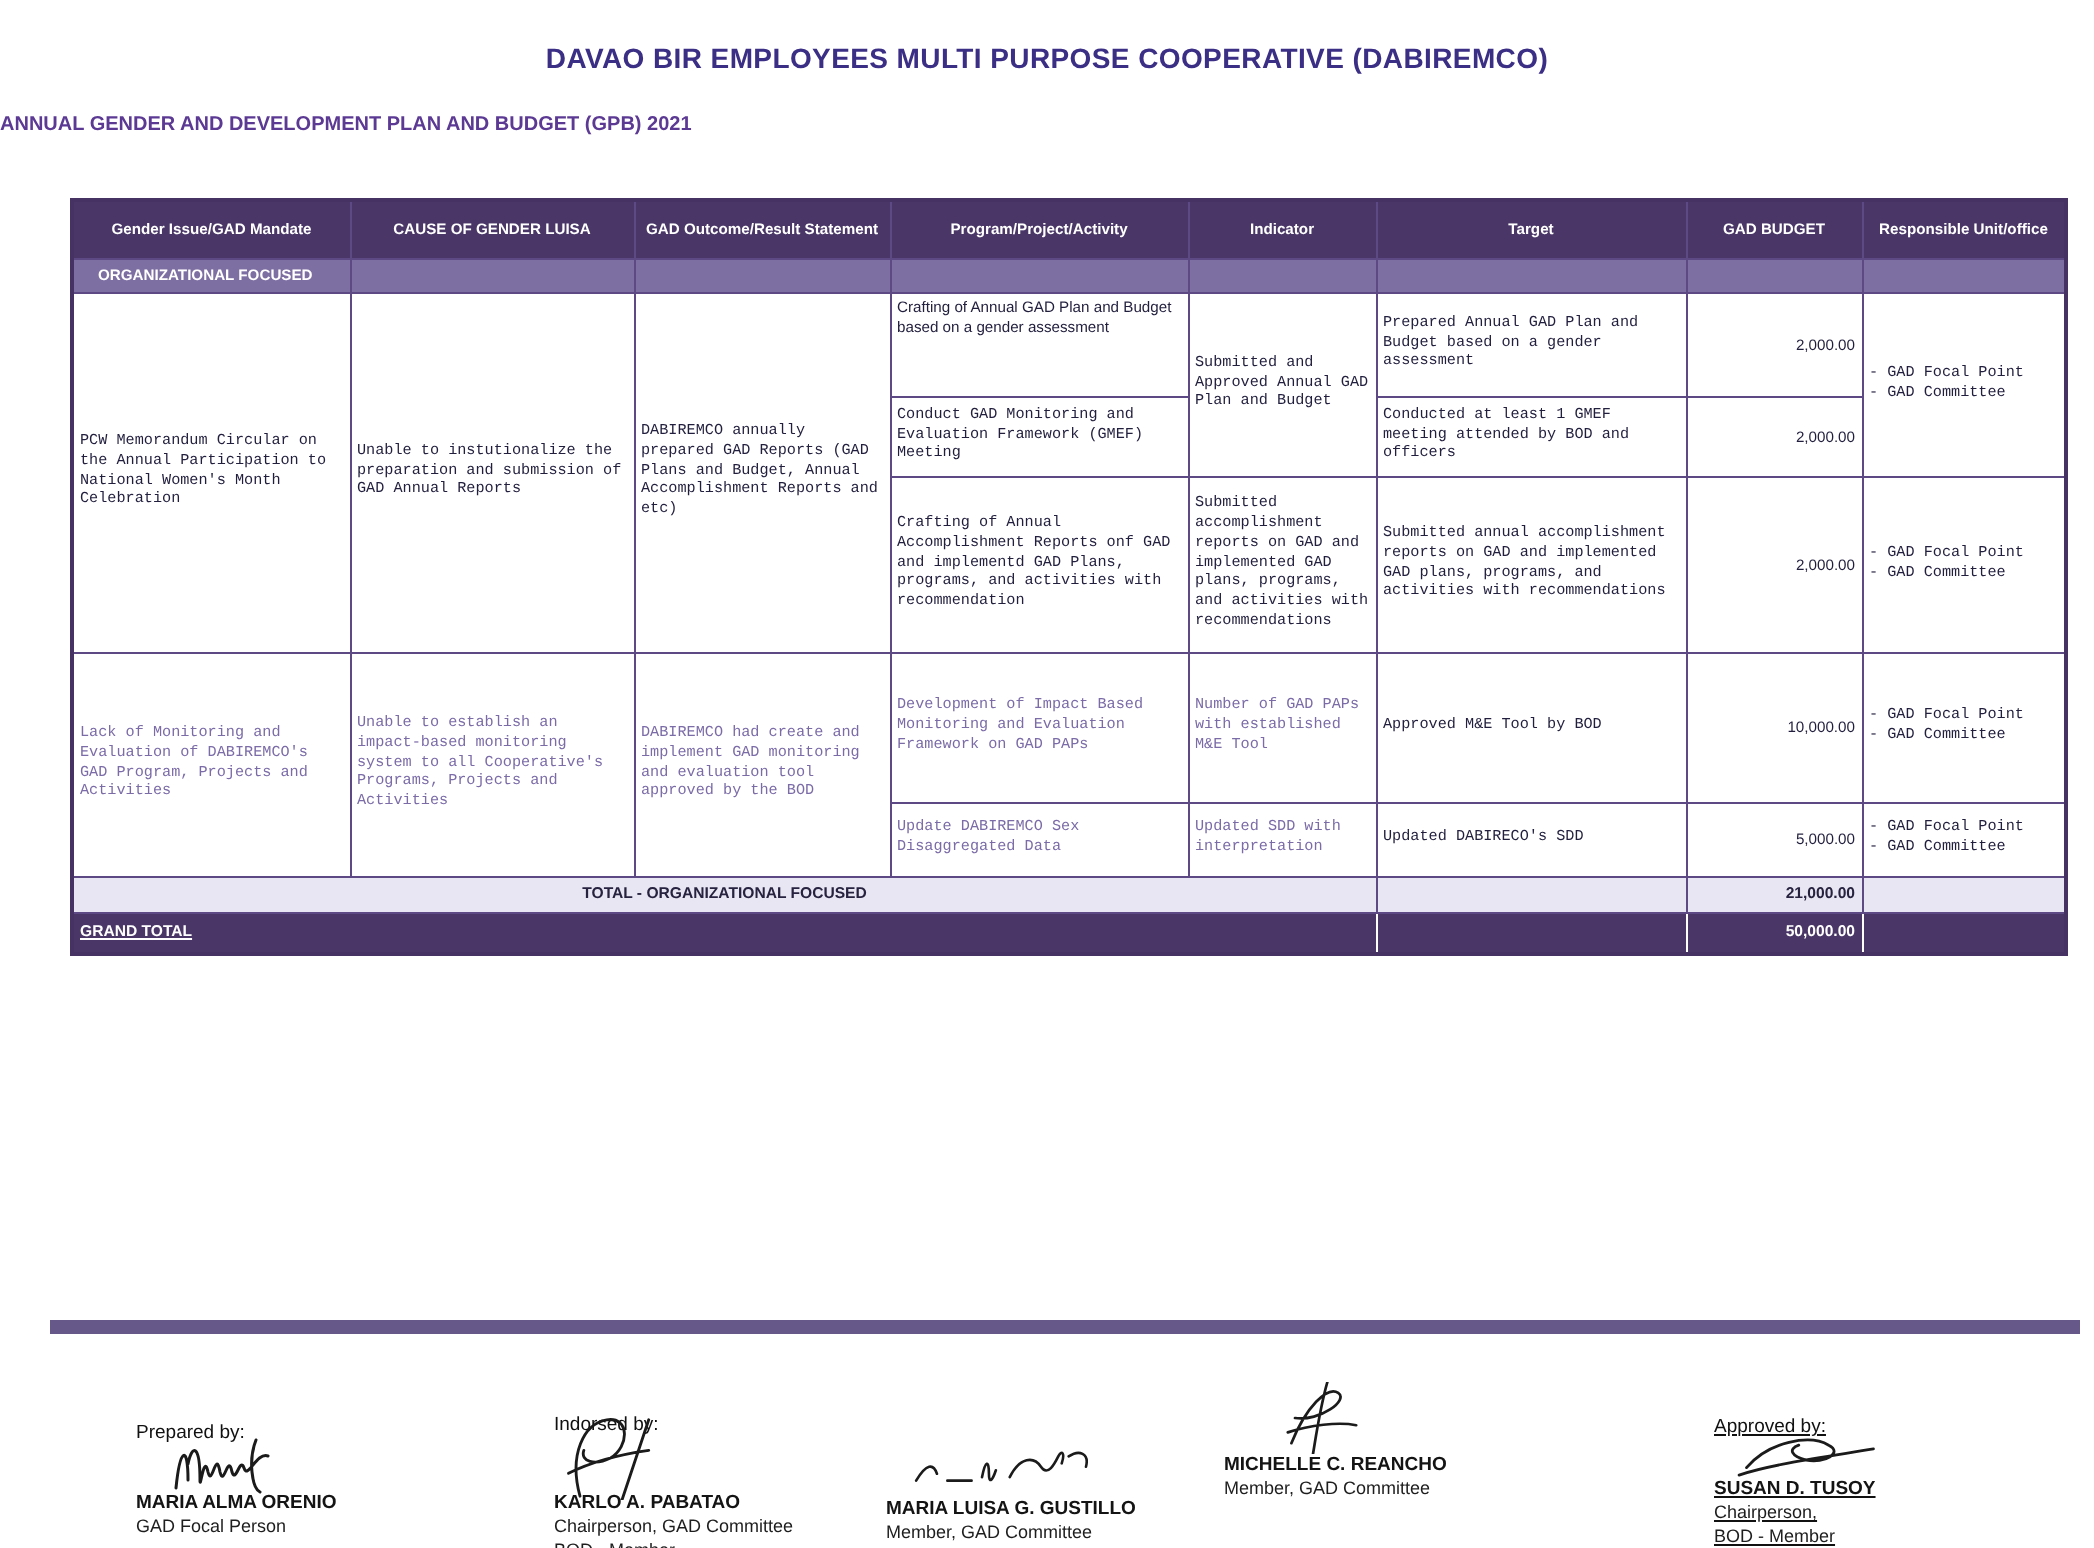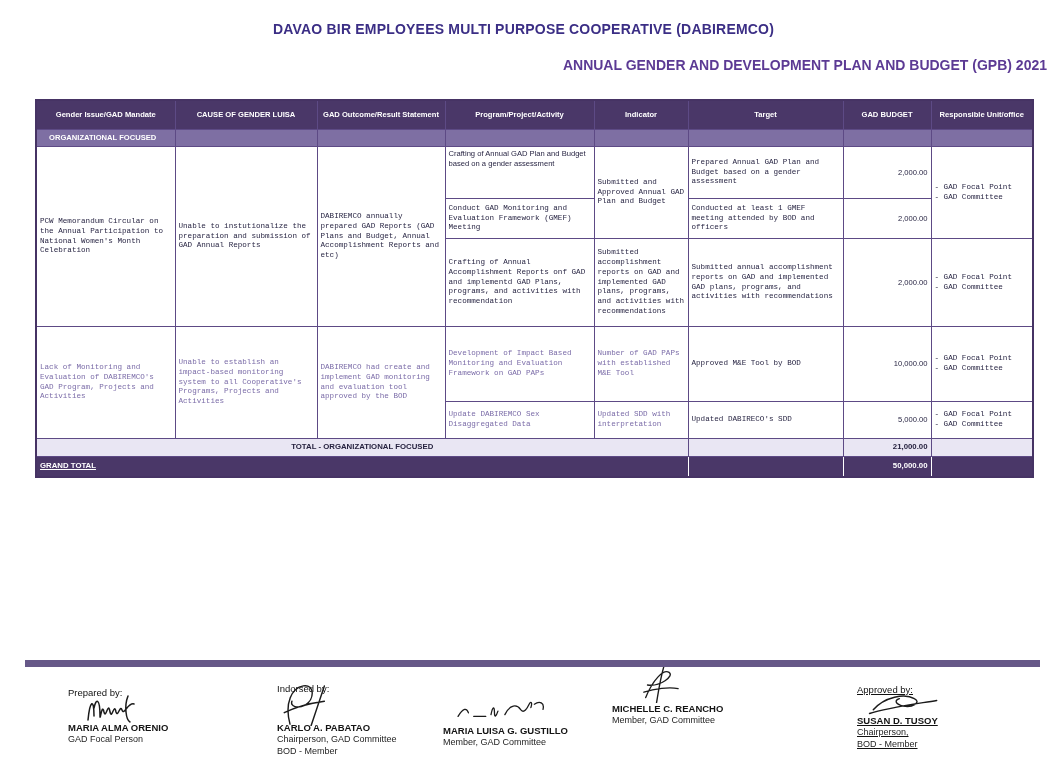--- a/index.html
+++ b/index.html
@@ -5,22 +5,22 @@
   html,body { margin:0; padding:0; }
   body {
     width:1047px; height:774px; position:relative; background:#ffffff;
     font-family:"Liberation Sans", sans-serif; color:#221f3e;
   }
   .page-title {
     position:absolute; top:21px; left:0; width:100%; text-align:center;
     font-weight:bold; font-size:14px; letter-spacing:0.2px; color:var(--title-color);
   }
   .page-subtitle {
-    position:absolute; top:57px; left:0; width:100%; text-align:right;
-    font-weight:bold; font-size:14px; color:var(--subtitle-color);
+    position:absolute; top:57px; left:0; width:100%; text-align:left;
+    font-weight:bold; font-size:10px; color:var(--subtitle-color);
   }
   table.gad {
     position:absolute; left:35px; top:99px; width:997px;
     border-collapse:collapse; table-layout:fixed;
     font-size:7.6px; color:var(--text-dark);
     border:2px solid #463364;
   }
   table.gad td, table.gad th {
     border:1px solid var(--border-color);
     padding:2px 3px; line-height:1.3; overflow:hidden; word-wrap:break-word;
@@ -46,21 +46,21 @@
   tr.grand-row td {
     background:var(--header-bg); color:#ffffff; font-weight:bold;
     vertical-align:middle; height:15px; font-size:7.8px;
     border-color:#ffffff; border-bottom:none;
   }
   tr.grand-row td.lbl { text-align:left;text-decoration:underline; }
   .footer-bar {
     position:absolute; left:25px; top:660px; width:1015px; height:7px;
     background:var(--bar-color);
   }
-  .sig-block { position:absolute; font-size:9.5px; color:#111111; }
+  .sig-block { position:absolute; font-size:9.5px; color:#111111;margin-top:24px; }
   .sig-label { font-size:9.5px; }
   .sig-name { font-weight:bold; font-size:9.5px; color:#141414; }
   .sig-role { font-size:9px; color:#1e1e1e; white-space:pre-line; line-height:1.35; }
   .sig-svg { display:block; }
   .sig-svg path { stroke:#1b1b1b; stroke-width:1.5; fill:none;
     stroke-linecap:round; stroke-linejoin:round; }
 </style>
 </head>
 <body>
 

